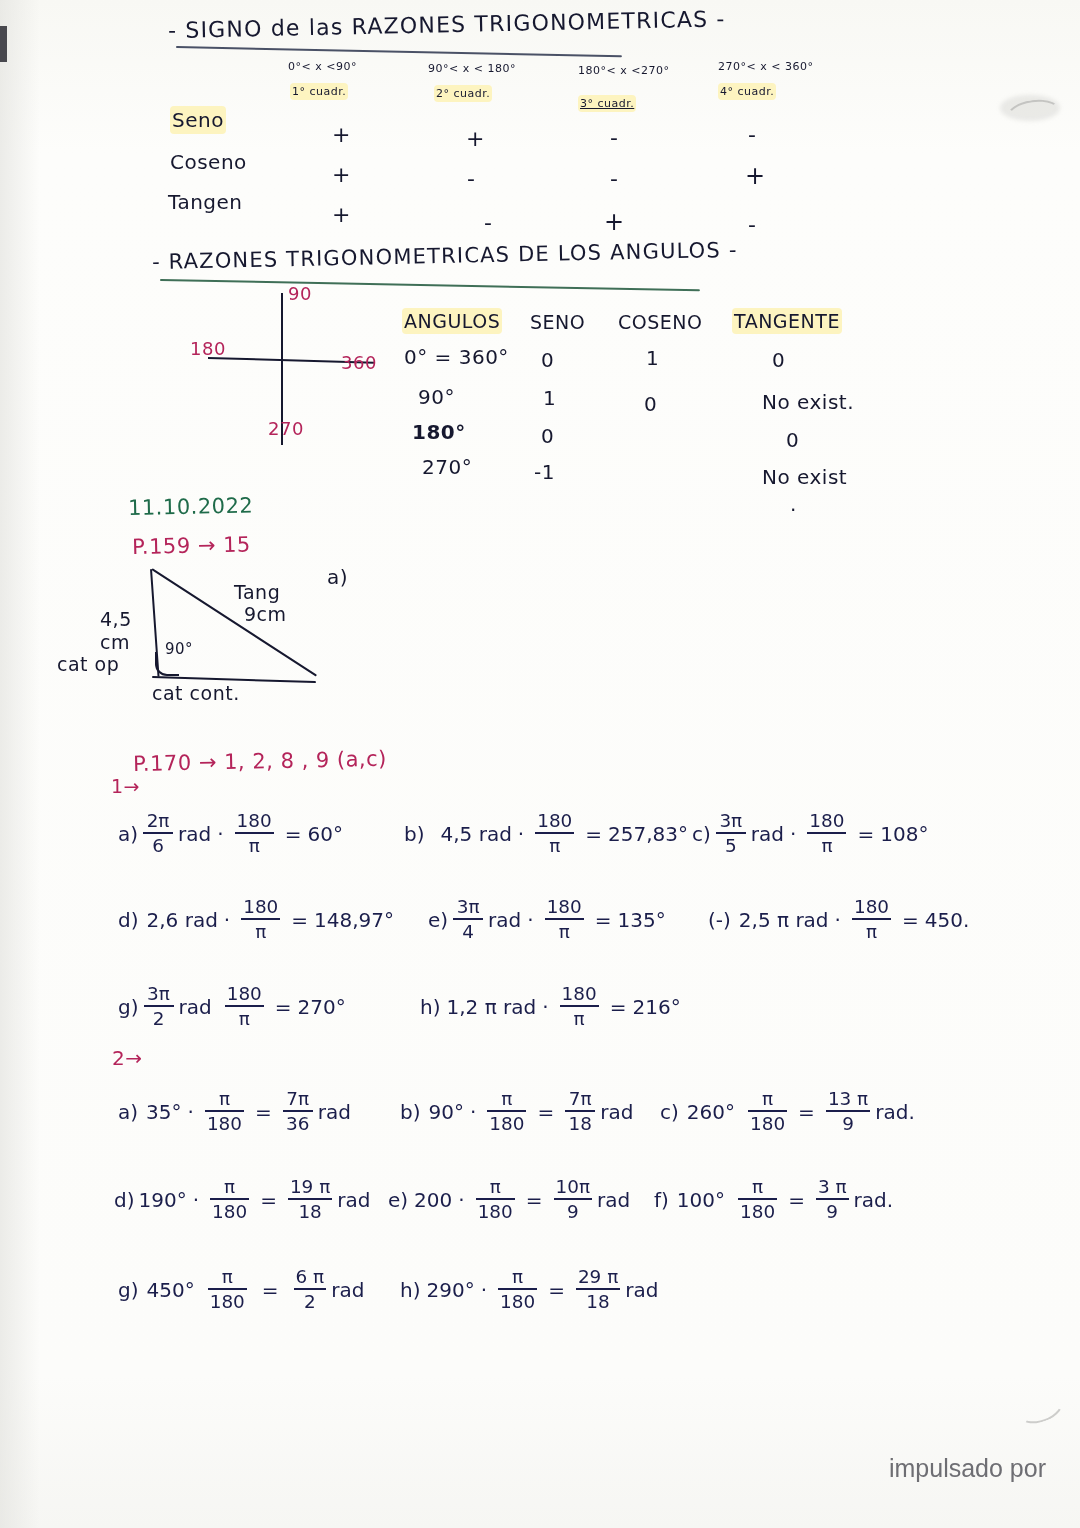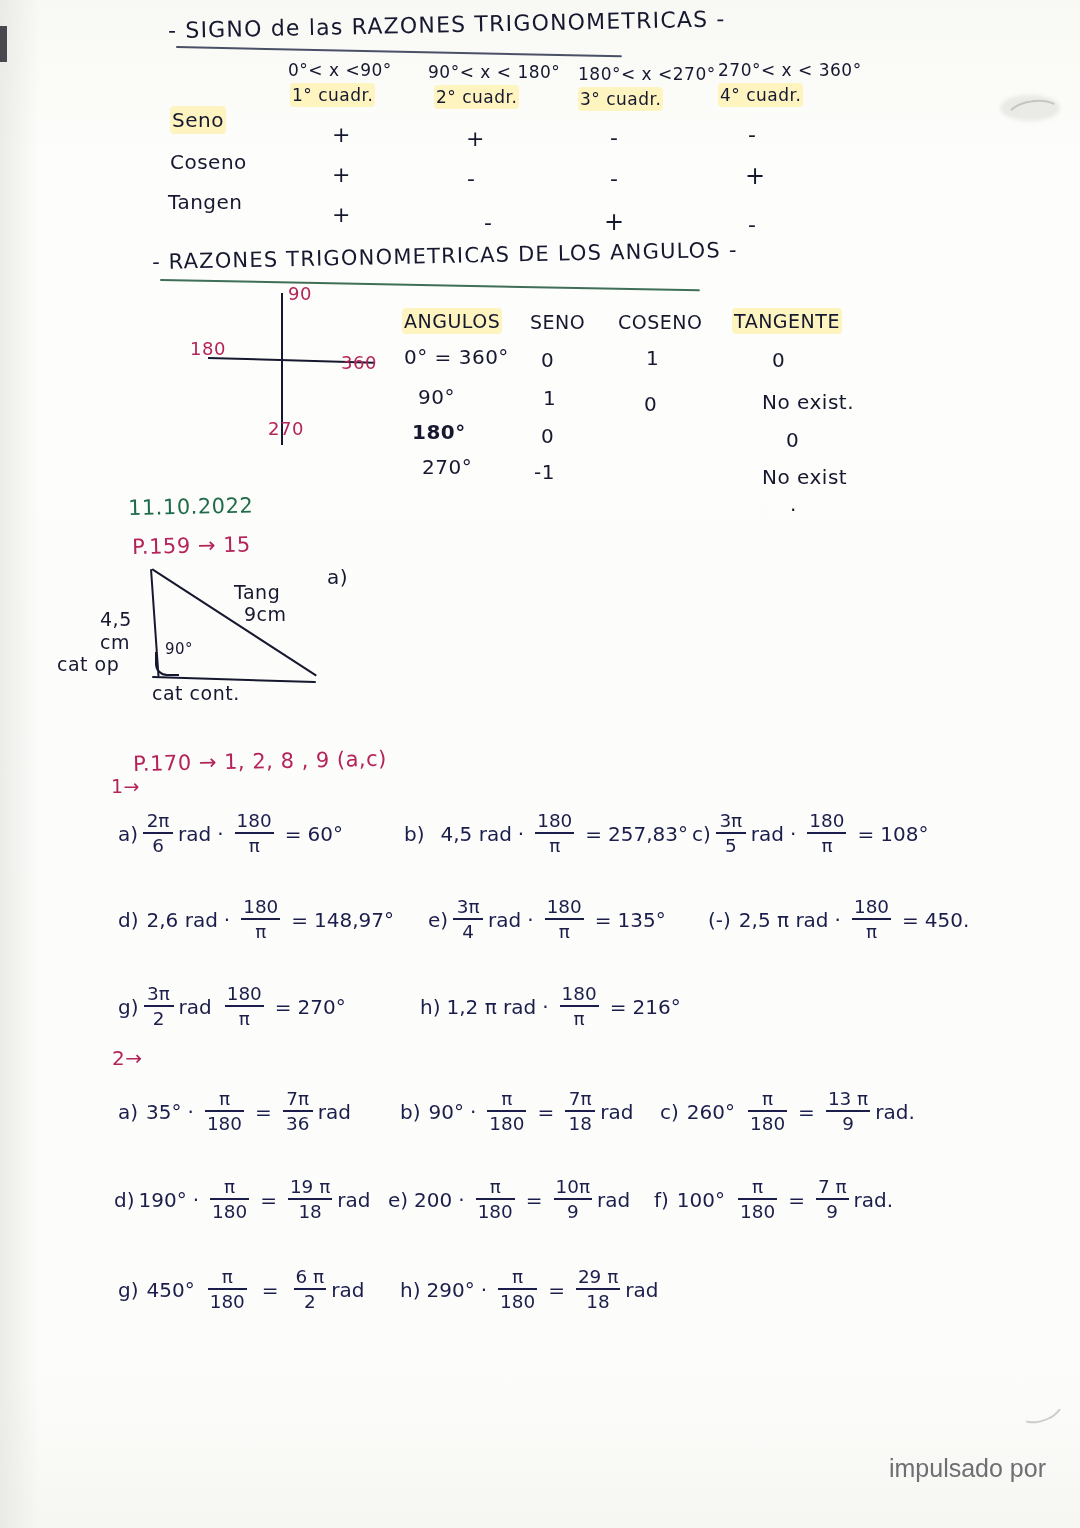--- a/index.html
+++ b/index.html
@@ -49,21 +49,21 @@
     box-shadow: 0 0 0 2px #fdf4c0;
     border-radius: 2px;
   }
 
   .title {
     font-size: 22px;
     letter-spacing: 1.2px;
     font-weight: 500;
   }
   .sz15 { font-size: 15px; }
-  .sz17 { font-size: 17px; }
+  .sz17 { font-size: 11px; }
   .sz18 { font-size: 18px; }
   .sz19 { font-size: 19px; }
   .sz20 { font-size: 20px; }
   .sz21 { font-size: 21px; }
   .sz22 { font-size: 22px; }
   .sz24 { font-size: 24px; }
 
   .rot-n1 { transform: rotate(-1.2deg); transform-origin: left center; }
 
   .underline-sketch {
@@ -202,21 +202,21 @@
   <div class="hw title ink-dark rot-n1" style="left:168px; top:18px;">- SIGNO de las RAZONES TRIGONOMETRICAS -</div>
   <div class="underline-sketch" style="left:176px; top:46px; width:446px; transform:rotate(1.2deg); background:#4a5166;"></div>
 
   <div class="hw sz17 ink-dark" style="left:288px; top:60px;">0°&lt; x &lt;90°</div>
   <div class="hw sz17 ink-dark hl" style="left:292px; top:85px;">1° cuadr.</div>
 
   <div class="hw sz17 ink-dark" style="left:428px; top:62px;">90°&lt; x &lt; 180°</div>
   <div class="hw sz17 ink-dark hl" style="left:436px; top:87px;">2° cuadr.</div>
 
   <div class="hw sz17 ink-dark" style="left:578px; top:64px;">180°&lt; x &lt;270°</div>
-  <div class="hw sz17 ink-dark hl" style="left:580px; top:89px;">3° cuadr.</div>
+  <div class="hw sz17 ink-dark hl" style="left:580px; top:97px;text-decoration:underline;">3° cuadr.</div>
 
   <div class="hw sz17 ink-dark" style="left:718px; top:60px;">270°&lt; x &lt; 360°</div>
   <div class="hw sz17 ink-dark hl" style="left:720px; top:85px;">4° cuadr.</div>
 
   <div class="hw sz20 ink-dark hl" style="left:172px; top:108px;">Seno</div>
   <div class="hw sz20 ink-dark" style="left:170px; top:150px;">Coseno</div>
   <div class="hw sz20 ink-dark" style="left:168px; top:190px;">Tangen</div>
 
   <div class="hw sz22 ink-dark" style="left:332px; top:122px;">+</div>
   <div class="hw sz22 ink-dark" style="left:466px; top:126px;">+</div>
@@ -511,21 +511,21 @@
     <span>f)</span>
     <span style="margin-left:8px">100°</span>
     <span style="margin:0 4px"></span>
     <span class="frac">
       <span class="num">π</span>
       <span class="bar"></span>
       <span class="den">180</span>
     </span>
     <span style="margin:0 6px">=</span>
     <span class="frac">
-      <span class="num">7 π</span>
+      <span class="num">3 π</span>
       <span class="bar"></span>
       <span class="den">9</span>
     </span>
     <span>rad.</span>
   </div>
 
   <div class="eq-line sz20" style="left:118px; top:1268px;">
     <span>g)</span>
     <span style="margin-left:8px">450°</span>
     <span style="margin:0 4px"></span>

